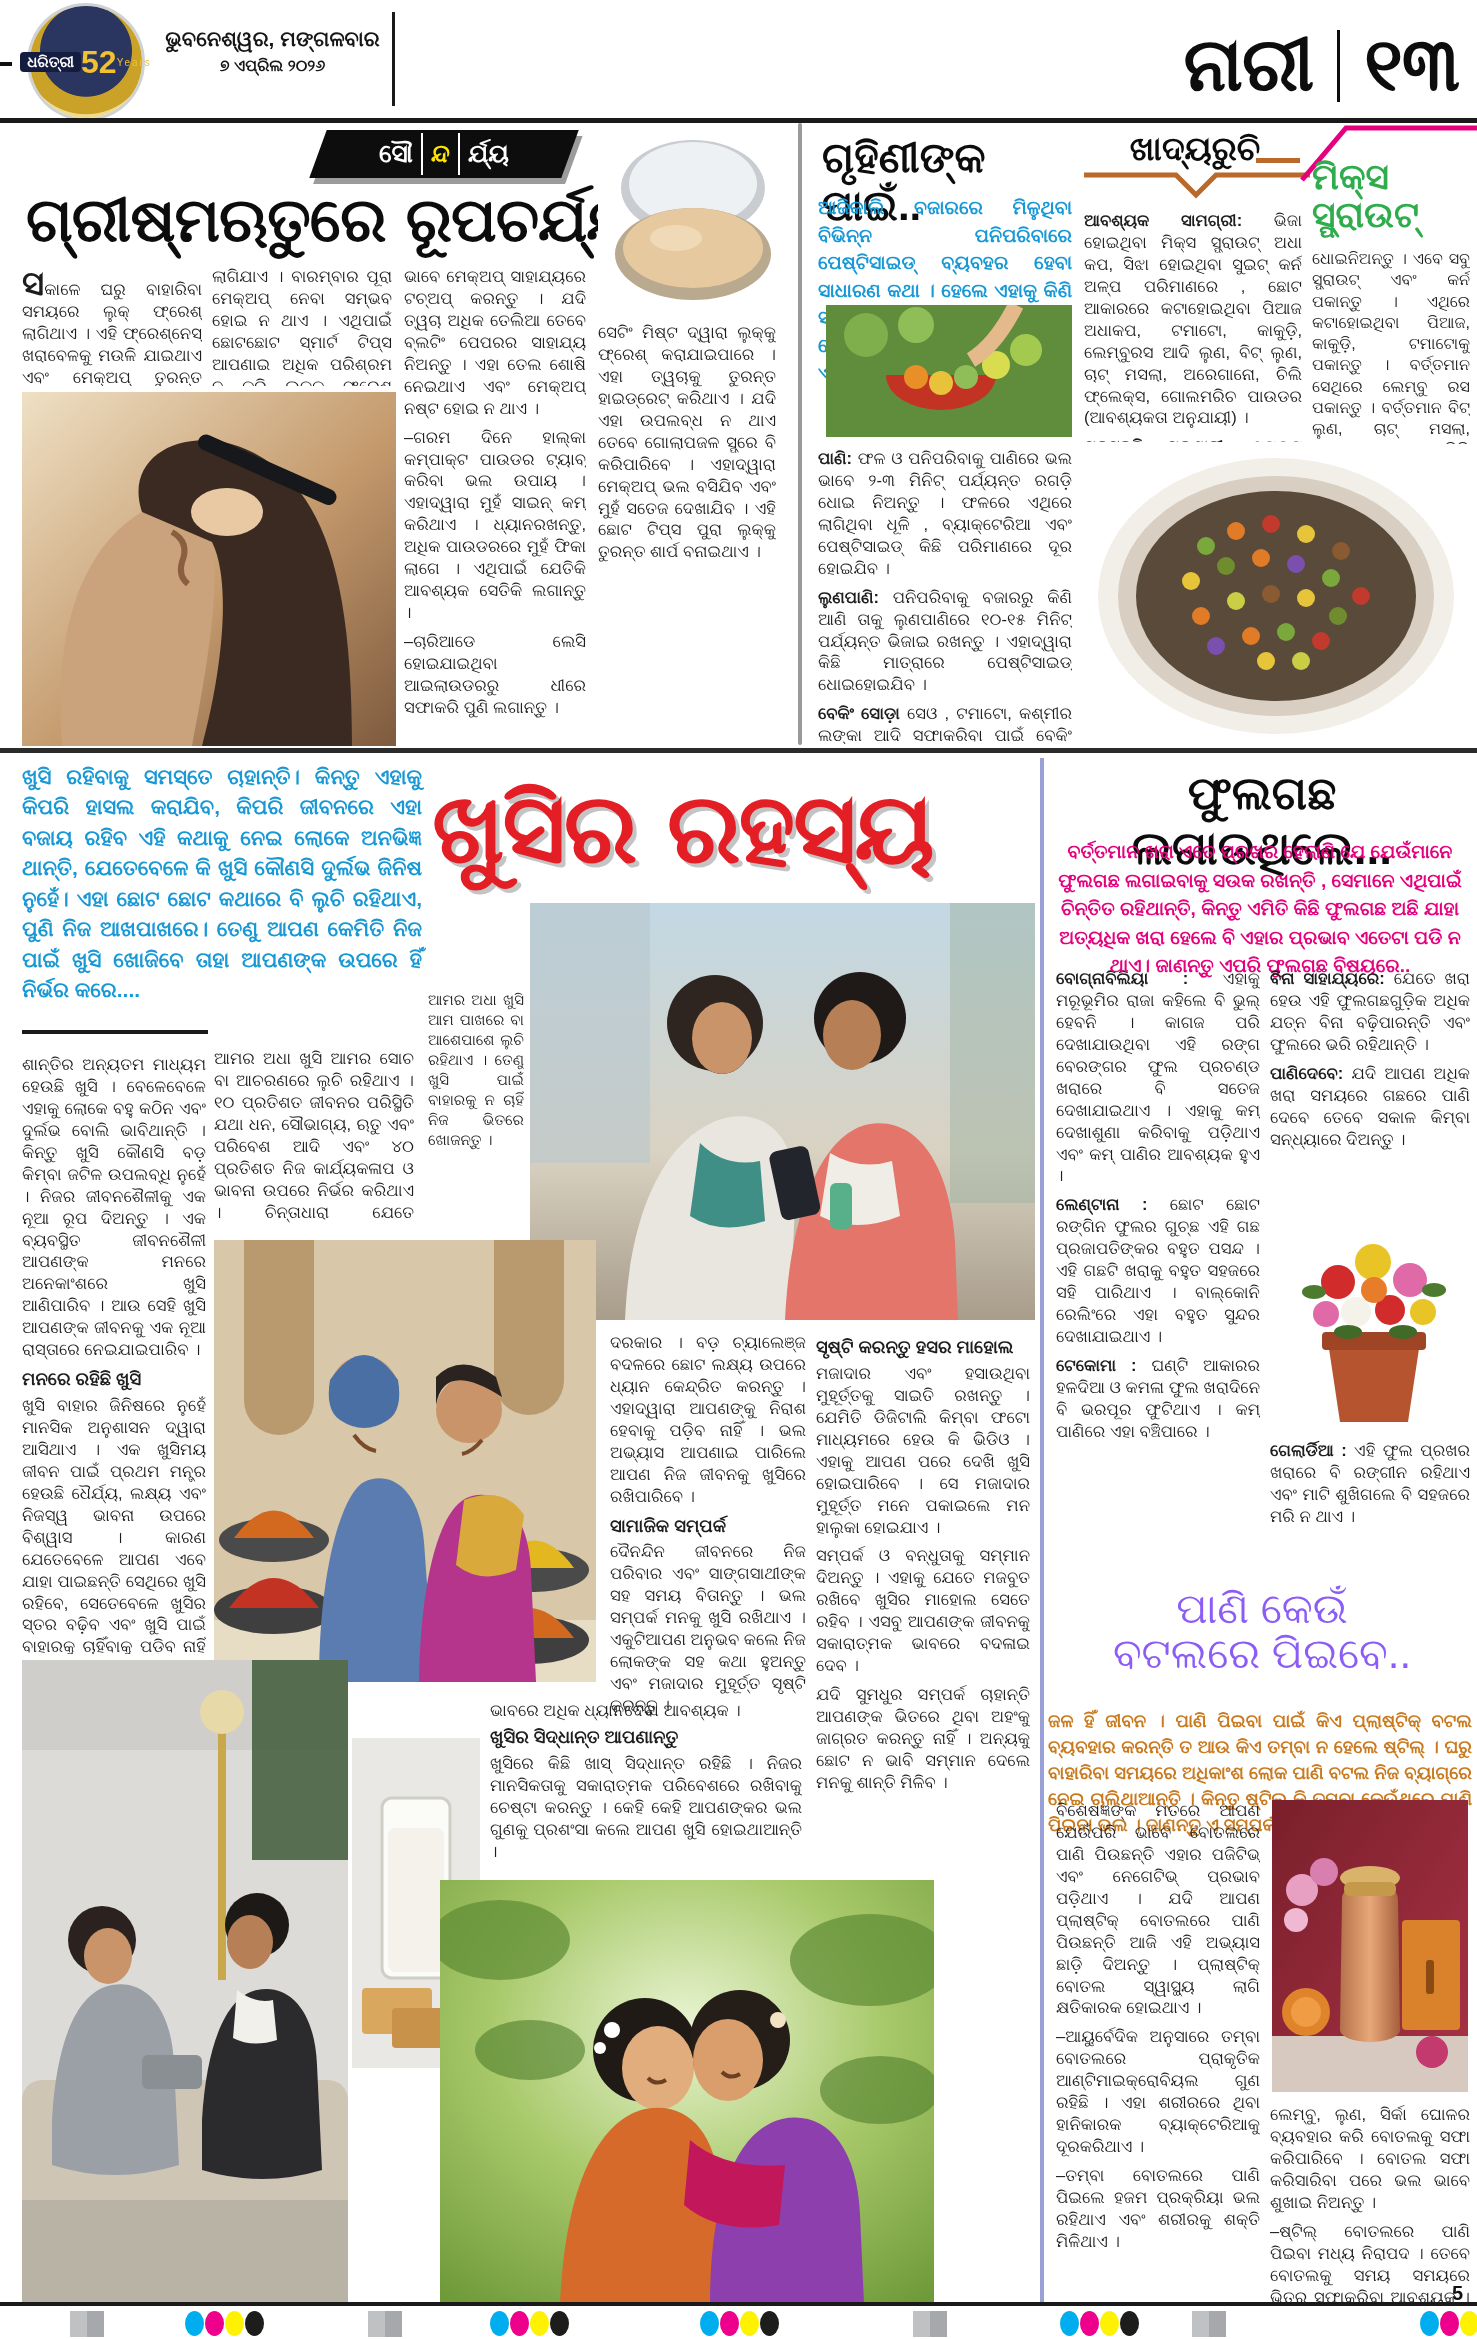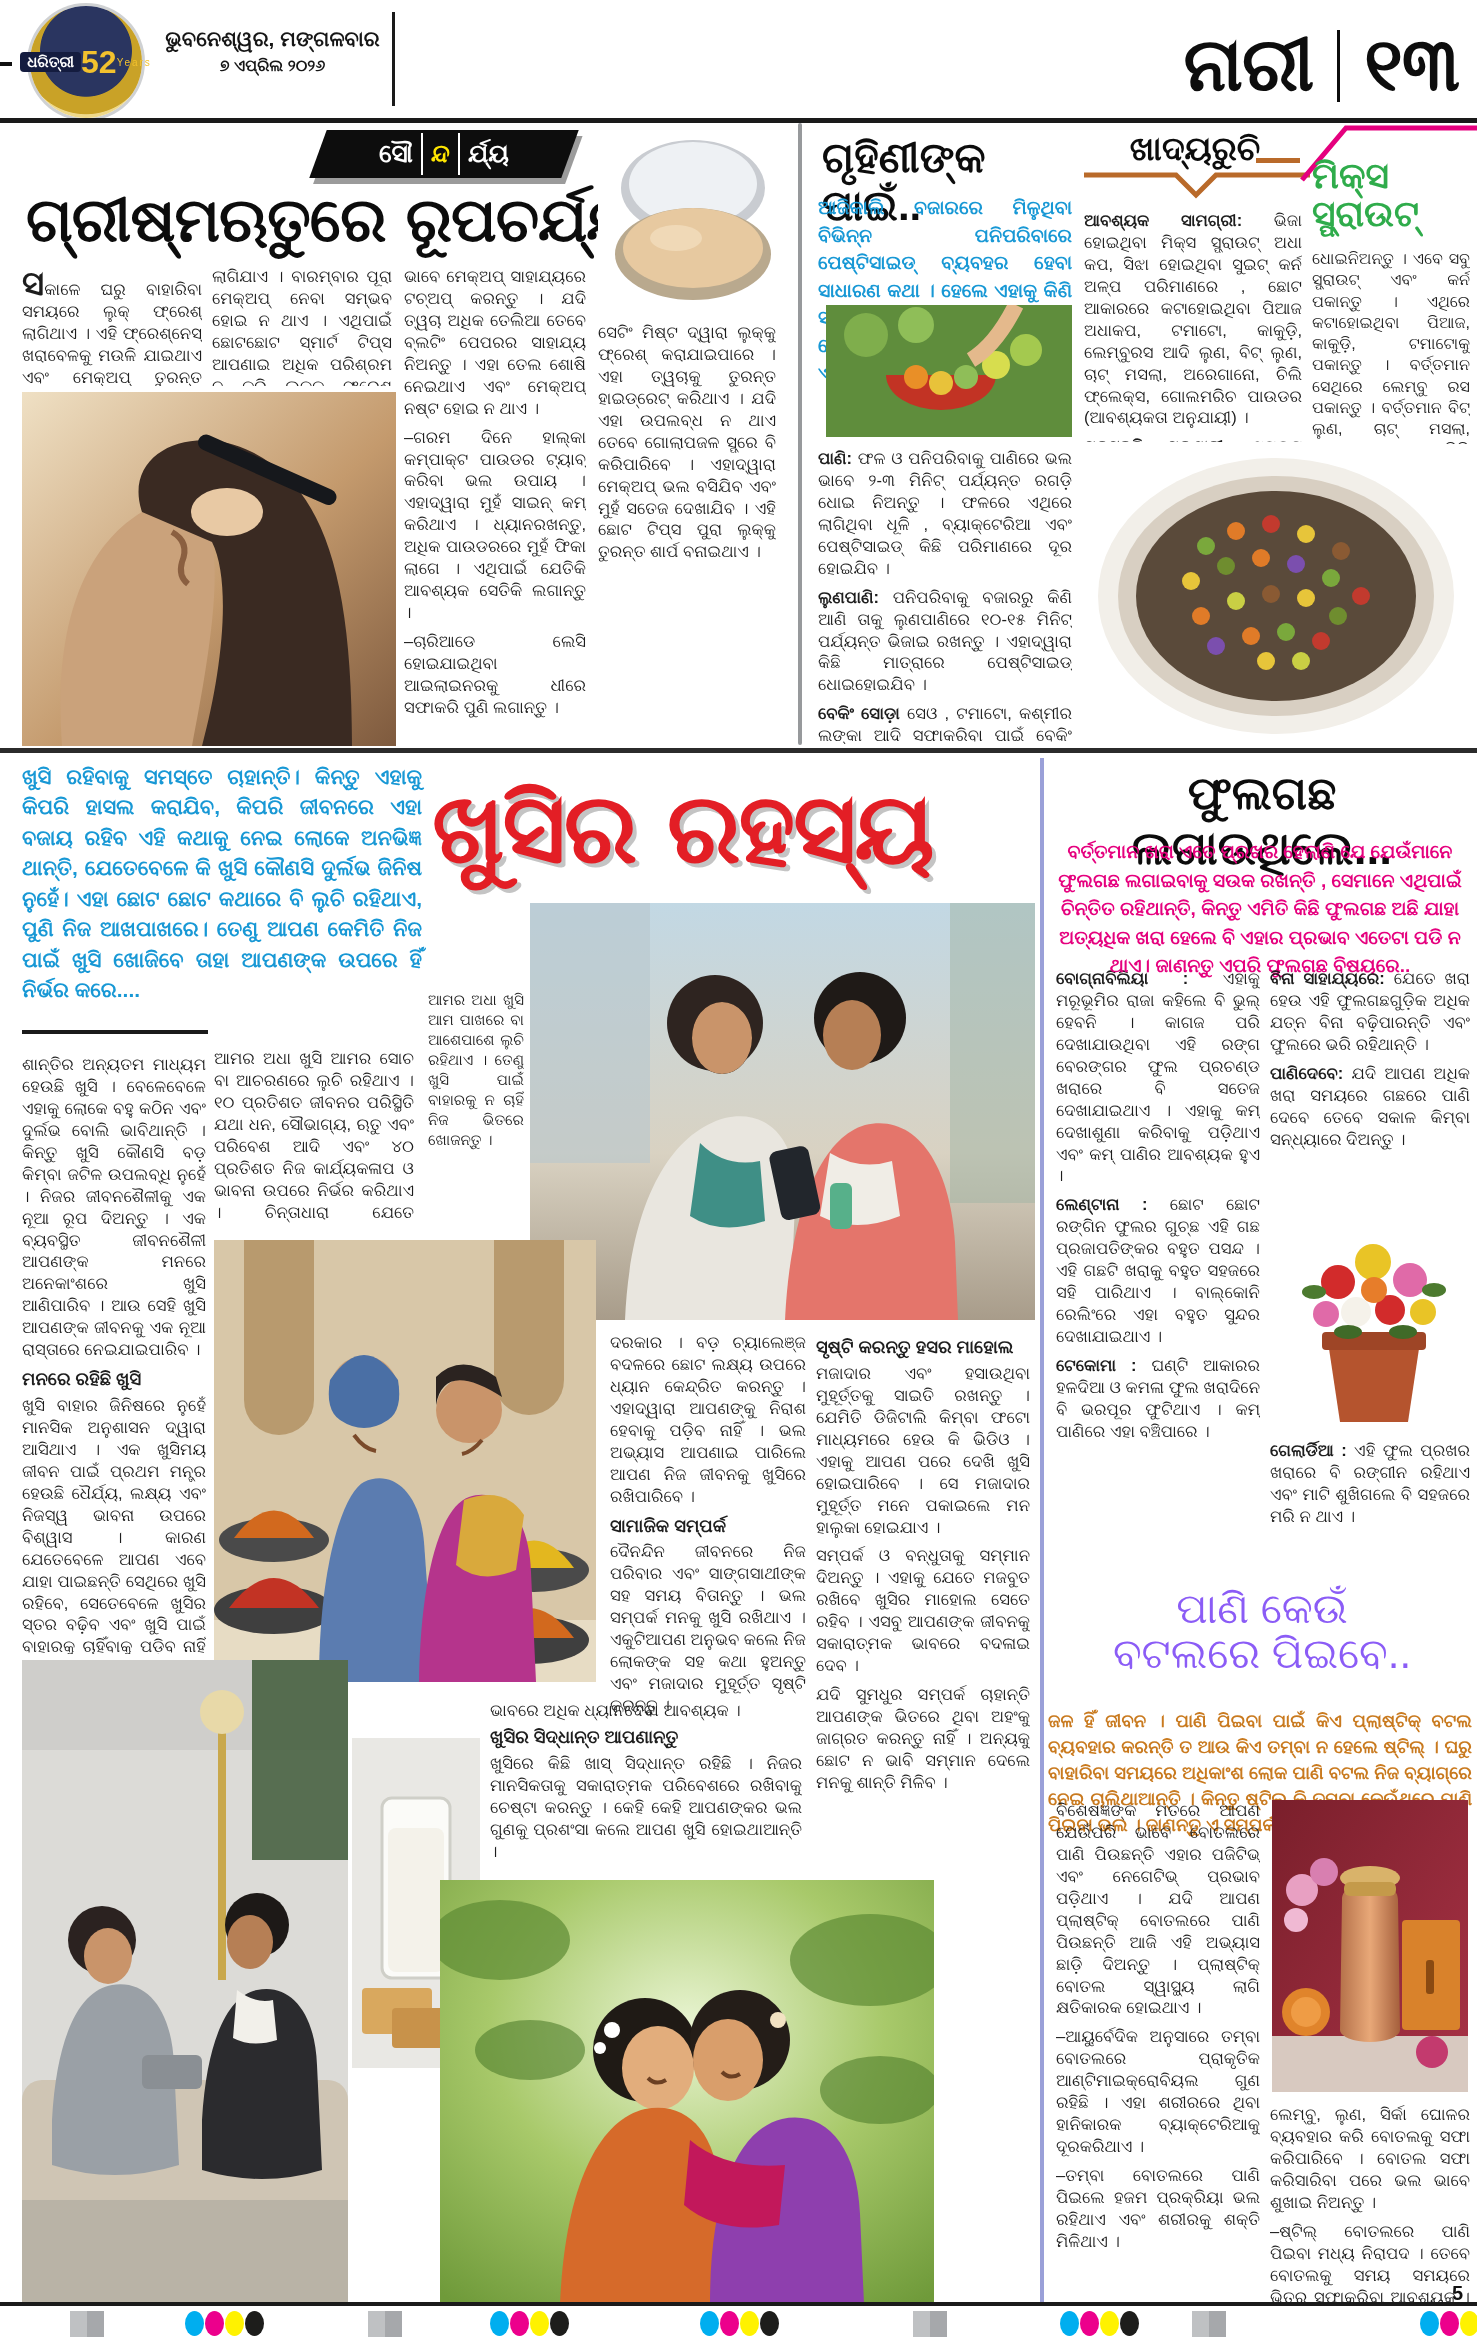--- a/index.html
+++ b/index.html
@@ -74,21 +74,21 @@
     <span class="mid">ନ୍ଦ</span>
     <span>ର୍ଯ୍ୟ</span>
   </div>
   <div class="abs h-beauty" style="left:26px;top:184px;width:760px;">ଗ୍ରୀଷ୍ମଋତୁରେ ରୂପଚର୍ଯ୍ୟା</div>
 
   <div class="abs jtxt bigdrop" style="left:22px;top:266px;width:180px;height:120px;">ସକାଳେ ଘରୁ ବାହାରିବା ସମୟରେ ଲୁକ୍ ଫ୍ରେଶ୍ ଲାଗିଥାଏ । ଏହି ଫ୍ରେଶ୍‌ନେସ୍ ଖରାବେଳକୁ ମଉଳି ଯାଇଥାଏ ଏବଂ ମେକ୍ଅପ୍ ତୁରନ୍ତ ଲିଭିଯାଏ । ତେବେ ଦିନସାରା ଲୁକ୍ ଫ୍ରେଶ୍ ରଖିବା ପାଇଁ ଏହିସବୁ ଟିପ୍ସ ଆଜିଠାରୁ ଆପଣାନ୍ତୁ ।</div>
   <div class="abs jtxt" style="left:212px;top:266px;width:180px;height:120px;">ଲାଗିଯାଏ । ବାରମ୍ବାର ପୂରା ମେକ୍ଅପ୍ ନେବା ସମ୍ଭବ ହୋଇ ନ ଥାଏ । ଏଥିପାଇଁ ଛୋଟଛୋଟ ସ୍ମାର୍ଟ ଟିପ୍ସ ଆପଣାଇ ଅଧିକ ପରିଶ୍ରମ ନ କରି ଲୁକ୍‌କୁ ଫ୍ରେଶ୍ ରଖିପାରିବେ ଏବଂ ମେକ୍ଅପ୍ ଖରାପ ଦେଖାଯିବ ନାହିଁ ।</div>
   <div class="abs jtxt" style="left:404px;top:266px;width:182px;height:478px;">
     <p>ଭାବେ ମେକ୍ଅପ୍ ସାହାଯ୍ୟରେ ଟଚ୍ଅପ୍ କରନ୍ତୁ । ଯଦି ତ୍ୱଚା ଅଧିକ ତେଲିଆ ତେବେ ବ୍ଲଟିଂ ପେପରର ସାହାଯ୍ୟ ନିଅନ୍ତୁ । ଏହା ତେଲ ଶୋଷି ନେଇଥାଏ ଏବଂ ମେକ୍ଅପ୍ ନଷ୍ଟ ହୋଇ ନ ଥାଏ ।</p>
     <p>–ଗରମ ଦିନେ ହାଲ୍‌କା କମ୍ପାକ୍ଟ ପାଉଡର ଟ୍ୟାବ୍ କରିବା ଭଲ ଉପାୟ । ଏହାଦ୍ୱାରା ମୁହଁ ସାଇନ୍ କମ୍ କରିଥାଏ । ଧ୍ୟାନରଖନ୍ତୁ, ଅଧିକ ପାଉଡରରେ ମୁହଁ ଫିକା ଲାଗେ । ଏଥିପାଇଁ ଯେତିକି ଆବଶ୍ୟକ ସେତିକି ଲଗାନ୍ତୁ ।</p>
-    <p>–ଚାରିଆଡେ ଲେସି ହୋଇଯାଇଥିବା ଆଇଲାଇନରକୁ ଧୀରେ ସଫାକରି ପୁଣି ଲଗାନ୍ତୁ ।</p>
+    <p>–ଚାରିଆଡେ ଲେସି ହୋଇଯାଇଥିବା ଆଇଲାଉଡରରୁ ଧୀରେ ସଫାକରି ପୁଣି ଲଗାନ୍ତୁ ।</p>
   </div>
   <div class="abs jtxt" style="left:598px;top:322px;width:178px;height:422px;">ସେଟିଂ ମିଷ୍ଟ ଦ୍ୱାରା ଲୁକ୍‌କୁ ଫ୍ରେଶ୍ କରାଯାଇପାରେ । ଏହା ତ୍ୱଚାକୁ ତୁରନ୍ତ ହାଇଡ୍ରେଟ୍ କରିଥାଏ । ଯଦି ଏହା ଉପଲବ୍ଧ ନ ଥାଏ ତେବେ ଗୋଲାପଜଳ ସ୍ପ୍ରେ ବି କରିପାରିବେ । ଏହାଦ୍ୱାରା ମେକ୍ଅପ୍ ଭଲ ବସିଯିବ ଏବଂ ମୁହଁ ସତେଜ ଦେଖାଯିବ । ଏହି ଛୋଟ ଟିପ୍ସ ପୁରା ଲୁକ୍‌କୁ ତୁରନ୍ତ ଶାର୍ପ ବନାଇଥାଏ ।</div>
 
   <div class="abs photo" style="left:598px;top:126px;width:180px;height:188px;background:#fff;">
     <svg width="180" height="188" viewBox="0 0 180 188">
       <ellipse cx="95" cy="62" rx="72" ry="48" fill="#c9ccd1"></ellipse>
       <ellipse cx="95" cy="58" rx="64" ry="42" fill="#eef1f4"></ellipse>
       <ellipse cx="95" cy="128" rx="78" ry="46" fill="#b9a98e"></ellipse>
       <ellipse cx="95" cy="122" rx="70" ry="40" fill="#e7c9a0"></ellipse>
       <ellipse cx="78" cy="112" rx="26" ry="13" fill="#f2ddbd" opacity="0.8"></ellipse>
@@ -176,21 +176,21 @@
         <circle cx="180" cy="215" r="9" fill="#e7c53a"></circle>
           <circle cx="215" cy="215" r="9" fill="#c9cf44"></circle>
       </g>
     </svg>
   </div>
 
   <svg class="abs" style="left:1296px;top:118px;" width="181" height="64" viewBox="0 0 181 64">
     <path d="M6,62 L50,10 L181,10" stroke="#e5007e" stroke-width="5" fill="none"></path>
   </svg>
   <div class="abs" style="left:1256px;top:158px;width:44px;height:5px;background:#b96a2a;"></div>
-  <div class="abs h-mix" style="left:1312px;top:158px;width:160px;font-family:Liberation Serif, serif;">ମିକ୍ସ ସ୍ପ୍ରାଉଟ୍</div>
+  <div class="abs h-mix" style="left:1312px;top:158px;width:160px;">ମିକ୍ସ ସ୍ପ୍ରାଉଟ୍</div>
   <div class="abs jtxt" style="left:1312px;top:248px;width:158px;height:196px;font-size:16px;">ଧୋଇନିଅନ୍ତୁ । ଏବେ ସବୁ ସ୍ପ୍ରାଉଟ୍ ଏବଂ କର୍ନ ପକାନ୍ତୁ । ଏଥିରେ କଟାହୋଇଥିବା ପିଆଜ, କାକୁଡ଼ି, ଟମାଟୋକୁ ପକାନ୍ତୁ । ବର୍ତ୍ତମାନ ସେଥିରେ ଲେମ୍ବୁ ରସ ପକାନ୍ତୁ । ବର୍ତ୍ତମାନ ବିଟ୍ ଲୁଣ, ଚାଟ୍ ମସଲା, ଅରେଗାନୋ, ଚିଲି ଫ୍ଲେକ୍ସ, ଗୋଲମରିଚ ପାଉଡର ପକାନ୍ତୁ । ଏଥର ମିକ୍ସ ସ୍ପ୍ରାଉଟ୍ ପ୍ରସ୍ତୁତ ଏବେ ପରଷି ପାରିବେ ।</div>
 
   <div class="abs" style="left:0;top:748px;width:1477px;height:5px;background:#2b2b2b;"></div>
 
   <div class="abs blue-intro" style="left:22px;top:762px;width:400px;height:250px;">ଖୁସି ରହିବାକୁ ସମସ୍ତେ ଚାହାନ୍ତି। କିନ୍ତୁ ଏହାକୁ କିପରି ହାସଲ କରାଯିବ, କିପରି ଜୀବନରେ ଏହା ବଜାୟ ରହିବ ଏହି କଥାକୁ ନେଇ ଲୋକେ ଅନଭିଜ୍ଞ ଥାନ୍ତି, ଯେତେବେଳେ କି ଖୁସି କୌଣସି ଦୁର୍ଲଭ ଜିନିଷ ନୁହେଁ। ଏହା ଛୋଟ ଛୋଟ କଥାରେ ବି ଲୁଚି ରହିଥାଏ, ପୁଣି ନିଜ ଆଖପାଖରେ। ତେଣୁ ଆପଣ କେମିତି ନିଜ ପାଇଁ ଖୁସି ଖୋଜିବେ ତାହା ଆପଣଙ୍କ ଉପରେ ହିଁ ନିର୍ଭର କରେ....</div>
   <div class="abs h-red" style="left:432px;top:772px;">ଖୁସିର ରହସ୍ୟ</div>
 
   <div class="abs photo" style="left:530px;top:903px;width:505px;height:417px;">
     <svg width="505" height="417" viewBox="0 0 505 417" preserveAspectRatio="none">
       <rect width="505" height="417" fill="url(#sb)"></rect>

